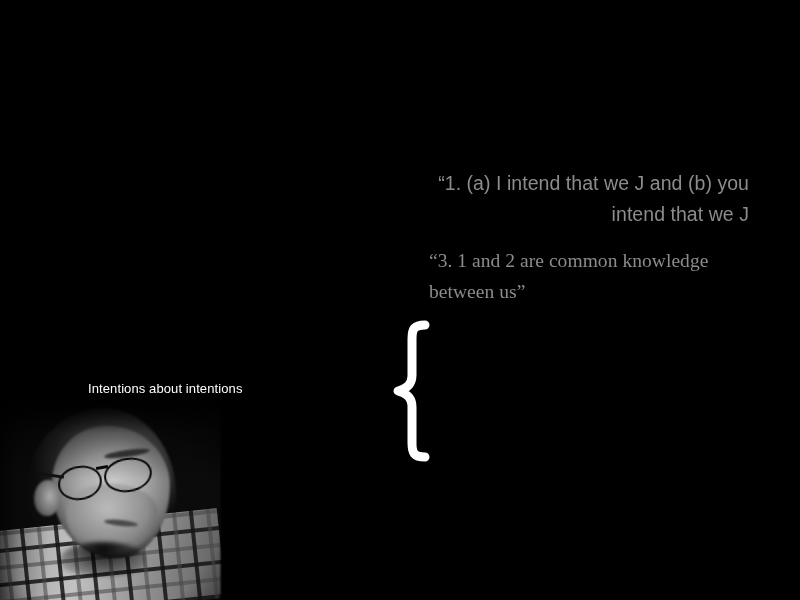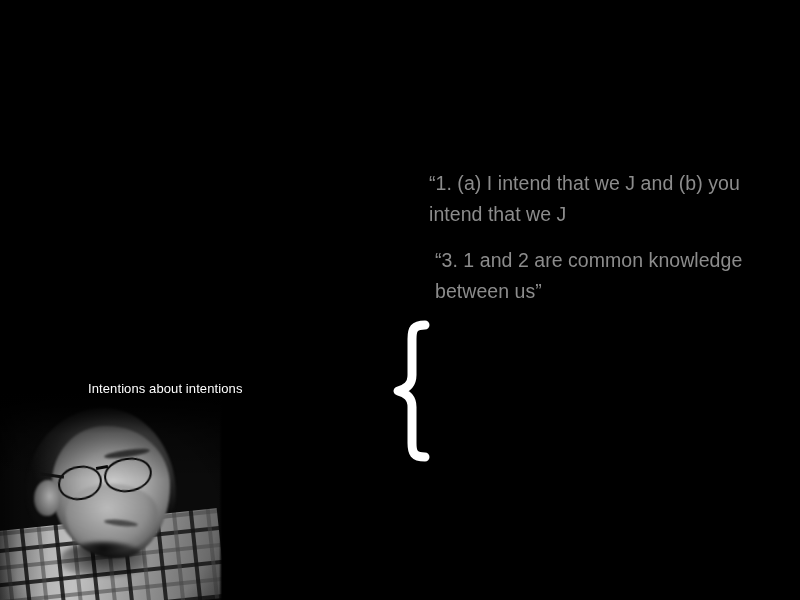--- a/index.html
+++ b/index.html
@@ -203,23 +203,23 @@
   .para {
     font-size: 19.5px;
     line-height: 31px;
     letter-spacing: .05px;
     color: #8c8c8c;
     margin: 0;
   }
   .para.dim     { color: #8c8c8c; }
   .para.bright  { color: #ffffff; font-weight: 600; }
   .para.p-lead  { margin-bottom: 15px; }
-  .para.p-one   { margin-bottom: 15px; }
+  .para.p-one   { margin-bottom: 15px; text-align: right; }
   .para.p-two   { margin-bottom: 15px; margin-left: 3px; }
-  .para.p-three { margin-bottom: 2px; margin-left: 6px; }
+  .para.p-three { margin-bottom: 2px; margin-left: 0; font-family: Liberation Serif, serif; }
   .para.p-cite  { margin-left: 66px; }
 </style>
 </head>
 <body>
 
 <div id="slide">
 
   <div id="portrait">
     <div class="photo-art">
       <div class="head"></div>

